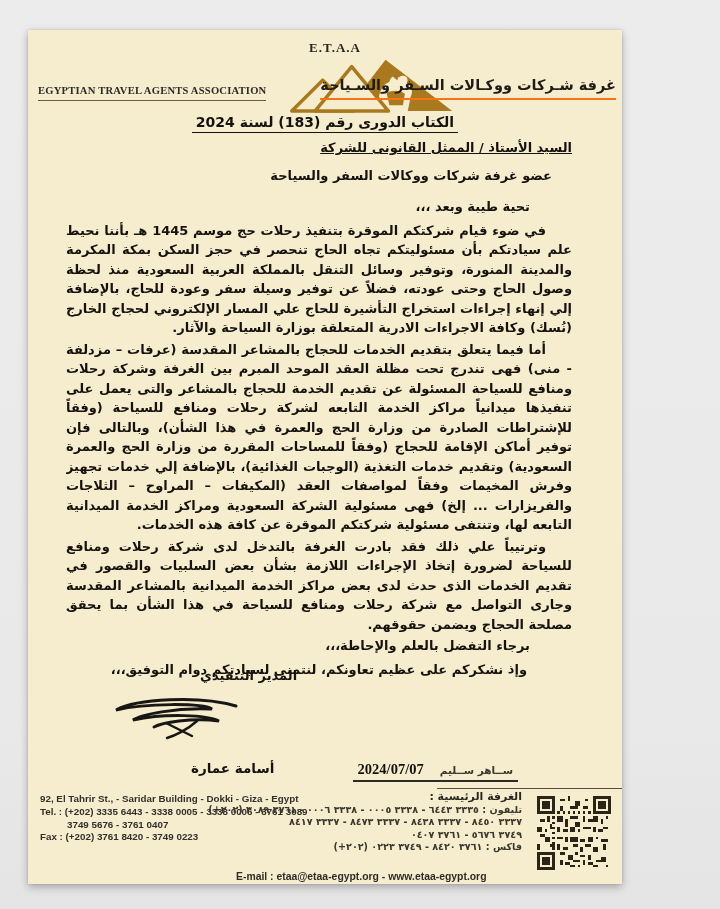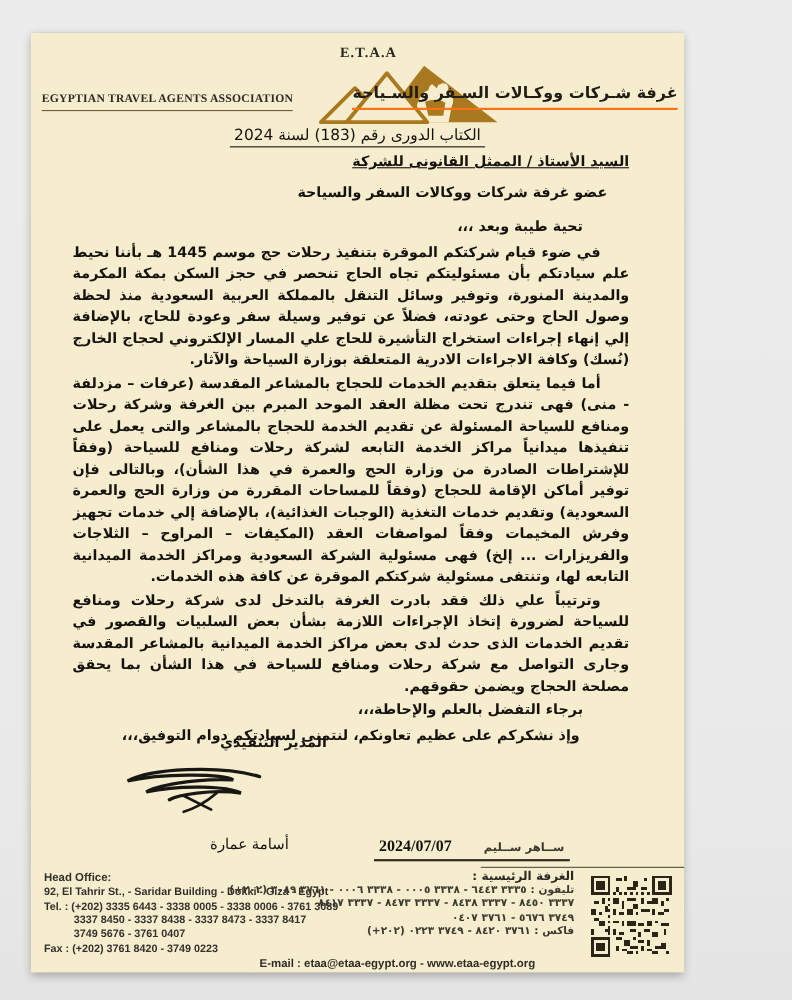--- a/index.html
+++ b/index.html
@@ -13,41 +13,41 @@
   .logo { position:absolute; left:255px; top:10px; width:182px; text-align:left; }
   .logo-acronym { font-family:"Liberation Serif", serif; font-weight:bold; font-size:13px;
                   color:#2a2620; margin-left:26px; letter-spacing:1px; }
   .logo-svg { display:block; width:178px; height:58px; }
   .org-en { position:absolute; left:10px; top:55px; font-family:"Liberation Serif", serif;
             font-weight:bold; font-size:10.6px; color:#2e2a26; letter-spacing:.2px;
             border-bottom:1.6px solid #6b5b38; padding-bottom:4px; }
   .org-ar { position:absolute; right:6px; top:47px; direction:rtl; font-weight:bold; font-size:14.5px;
             color:#211d16; border-bottom:2px solid #f97316; padding-bottom:5px; }
   .doc-title { position:absolute; top:82px; left:0; width:100%; text-align:center; }
-  .doc-title span { display:inline-block; direction:rtl; font-weight:normal; font-size:14px; color:#14120e;
+  .doc-title span { display:inline-block; direction:rtl; font-weight:bold; font-size:14px; color:#14120e;
             border-bottom:1.6px solid #14120e; padding:0 4px 2px; }
 
   
   .content { position:absolute; top:108px; left:38px; right:50px; height:540px; overflow:hidden;
              direction:rtl; color:#16130f; font-size:13px; font-weight:bold; line-height:19.5px; }
   .addr1 { margin-bottom:8px;text-decoration:underline; }
   .addr2 { margin-right:20px; margin-bottom:12px; }
   .greeting { margin-right:42px; margin-bottom:4px; }
   .para { text-align:justify; text-indent:26px; margin-bottom:2px; }
   .close1 { text-align:right; margin-top:2px; margin-left:0; padding-right:42px; }
   .close2 { text-align:right; padding-right:45px; margin-top:4px; }
   .close3 { text-align:right; padding-right:108px; margin-top:4px; }
 
   
   .sig-title { position:absolute; left:172px; top:638px; direction:rtl; font-weight:bold; font-size:13px; color:#16130f; }
   .sig-scribble { position:absolute; left:76px; top:662px; width:146px; height:56px; }
-  .sig-name { position:absolute; left:163px; top:730px; direction:rtl; font-weight:normal; font-size:13.5px; color:#16130f; }
+  .sig-name { position:absolute; left:163px; top:730px; direction:rtl; font-weight:bold; font-size:13.5px; color:#16130f; }
   .date-line { position:absolute; top:729px; right:104px; direction:rtl;
                border-bottom:2px solid #2c2a24; padding:0 5px 2px; white-space:nowrap; }
-  .date-note { font-size:10.5px; font-weight:bold; color:#3a372e; margin-left:24px; }
+  .date-note { font-size:10.5px; font-weight:bold; color:#3a372e; margin-left:11px; }
   .date-value { font-family:"Liberation Serif", serif; font-weight:bold; font-size:14.5px; color:#14120e; }
   .date-rule { position:absolute; top:758px; left:409px; right:0; border-top:1.5px solid #55503f; }
 
   
   .footer-en { position:absolute; left:12px; top:763px; font-family:"Liberation Sans", sans-serif;
                font-size:9.8px; font-weight:bold; color:#33302a; line-height:12.8px; }
   .fo-label { font-size:10.4px; }
   .tel-cont { padding-left:27px; }
   .footer-email { position:absolute; left:184px; top:841px; font-family:"Liberation Sans", sans-serif;
                   font-size:10.4px; font-weight:bold; color:#2f2c26;padding-left:24px; }
@@ -99,24 +99,22 @@
     </svg>
     <div class="sig-name">أسامة عمارة</div>
 
     <div class="date-line">
       <span class="date-note">ســاهر ســليم</span>
       <span class="date-value">2024/07/07</span>
     </div>
     <div class="date-rule"></div>
 
     <div class="footer-en">
-      <div class="fo-label">Head Office:</div>
       <div>92, El Tahrir St., - Saridar Building - Dokki - Giza - Egypt</div>
       <div>Tel. : (+202) 3335 6443 - 3338 0005 - 3338 0006 - 3761 3089</div>
-      <div class="tel-cont">3337 8450 - 3337 8438 - 3337 8473 - 3337 8417</div>
       <div class="tel-cont">3749 5676 - 3761 0407</div>
       <div>Fax : (+202) 3761 8420 - 3749 0223</div>
     </div>
     <div class="footer-email">E-mail : etaa@etaa-egypt.org - www.etaa-egypt.org</div>
 
     <div class="footer-ar">
       <div class="fo-label-ar">الغرفة الرئيسية :</div>
       <div>تليفون : ٣٣٣٥ ٦٤٤٣ - ٣٣٣٨ ٠٠٠٥ - ٣٣٣٨ ٠٠٠٦ - ٣٧٦١ ٣٠٨٩ (٢٠٢+)</div>
       <div>٣٣٣٧ ٨٤٥٠ - ٣٣٣٧ ٨٤٣٨ - ٣٣٣٧ ٨٤٧٣ - ٣٣٣٧ ٨٤١٧</div>
       <div>٣٧٤٩ ٥٦٧٦ - ٣٧٦١ ٠٤٠٧</div>

